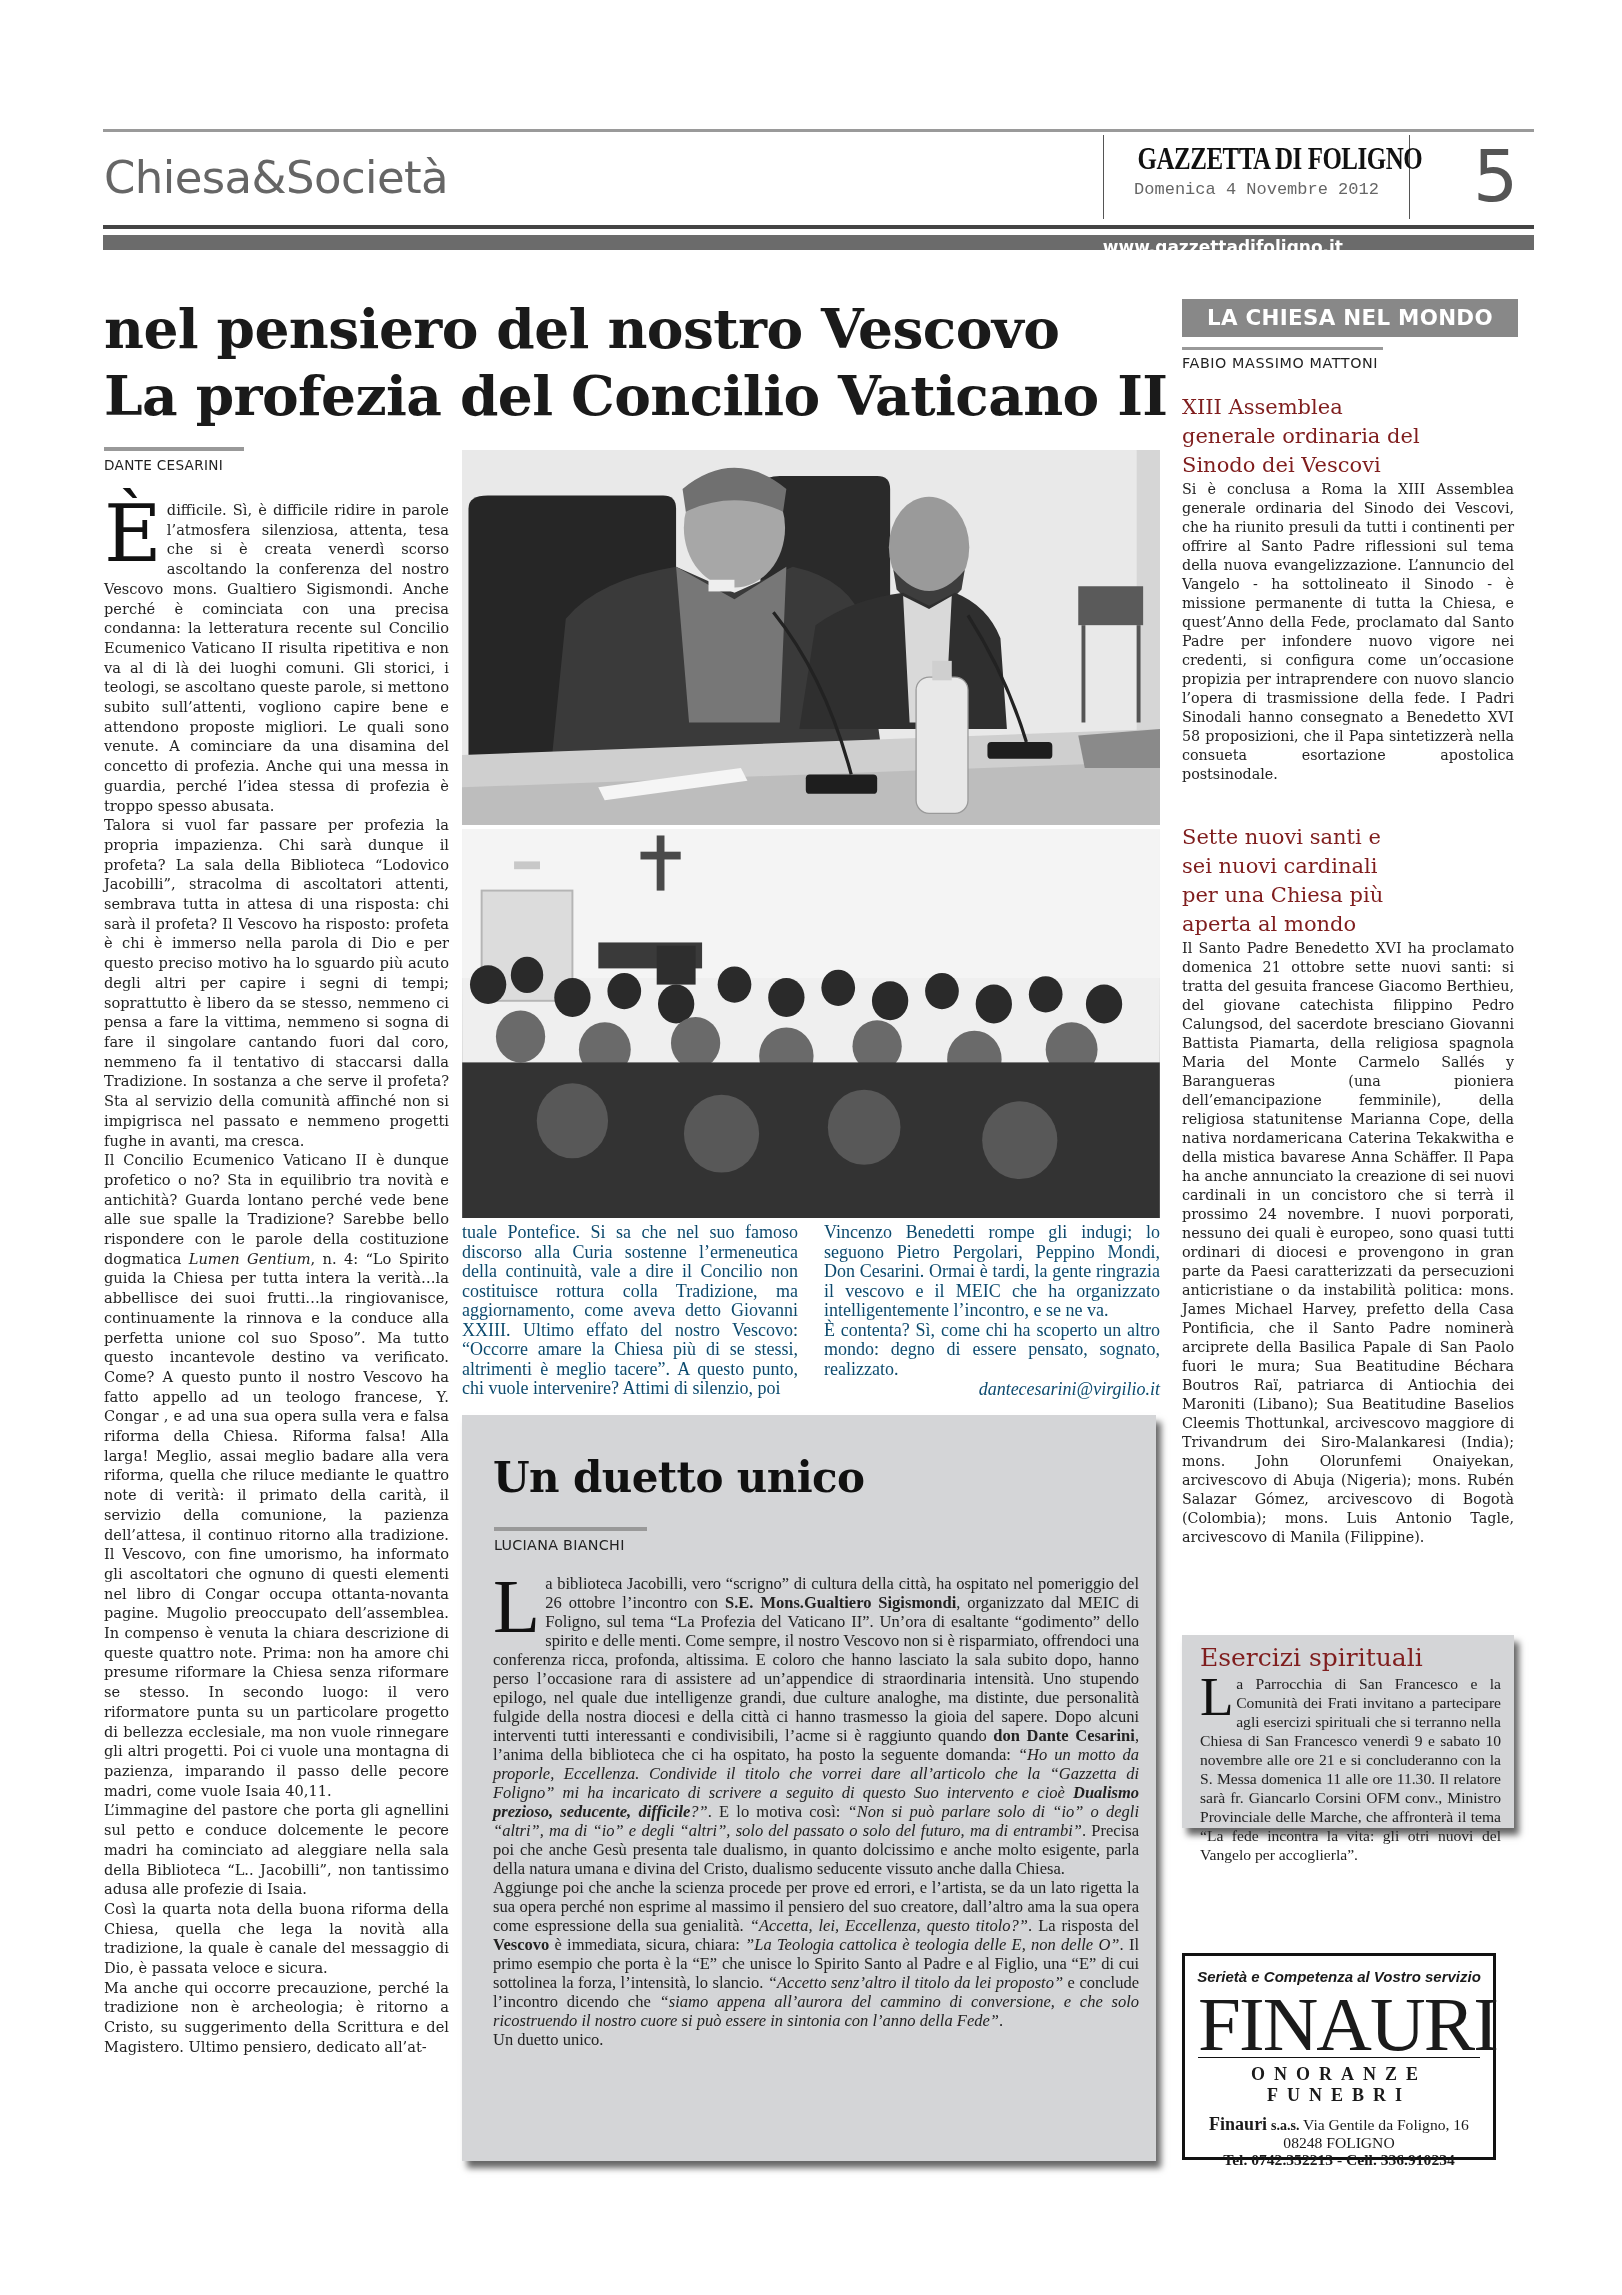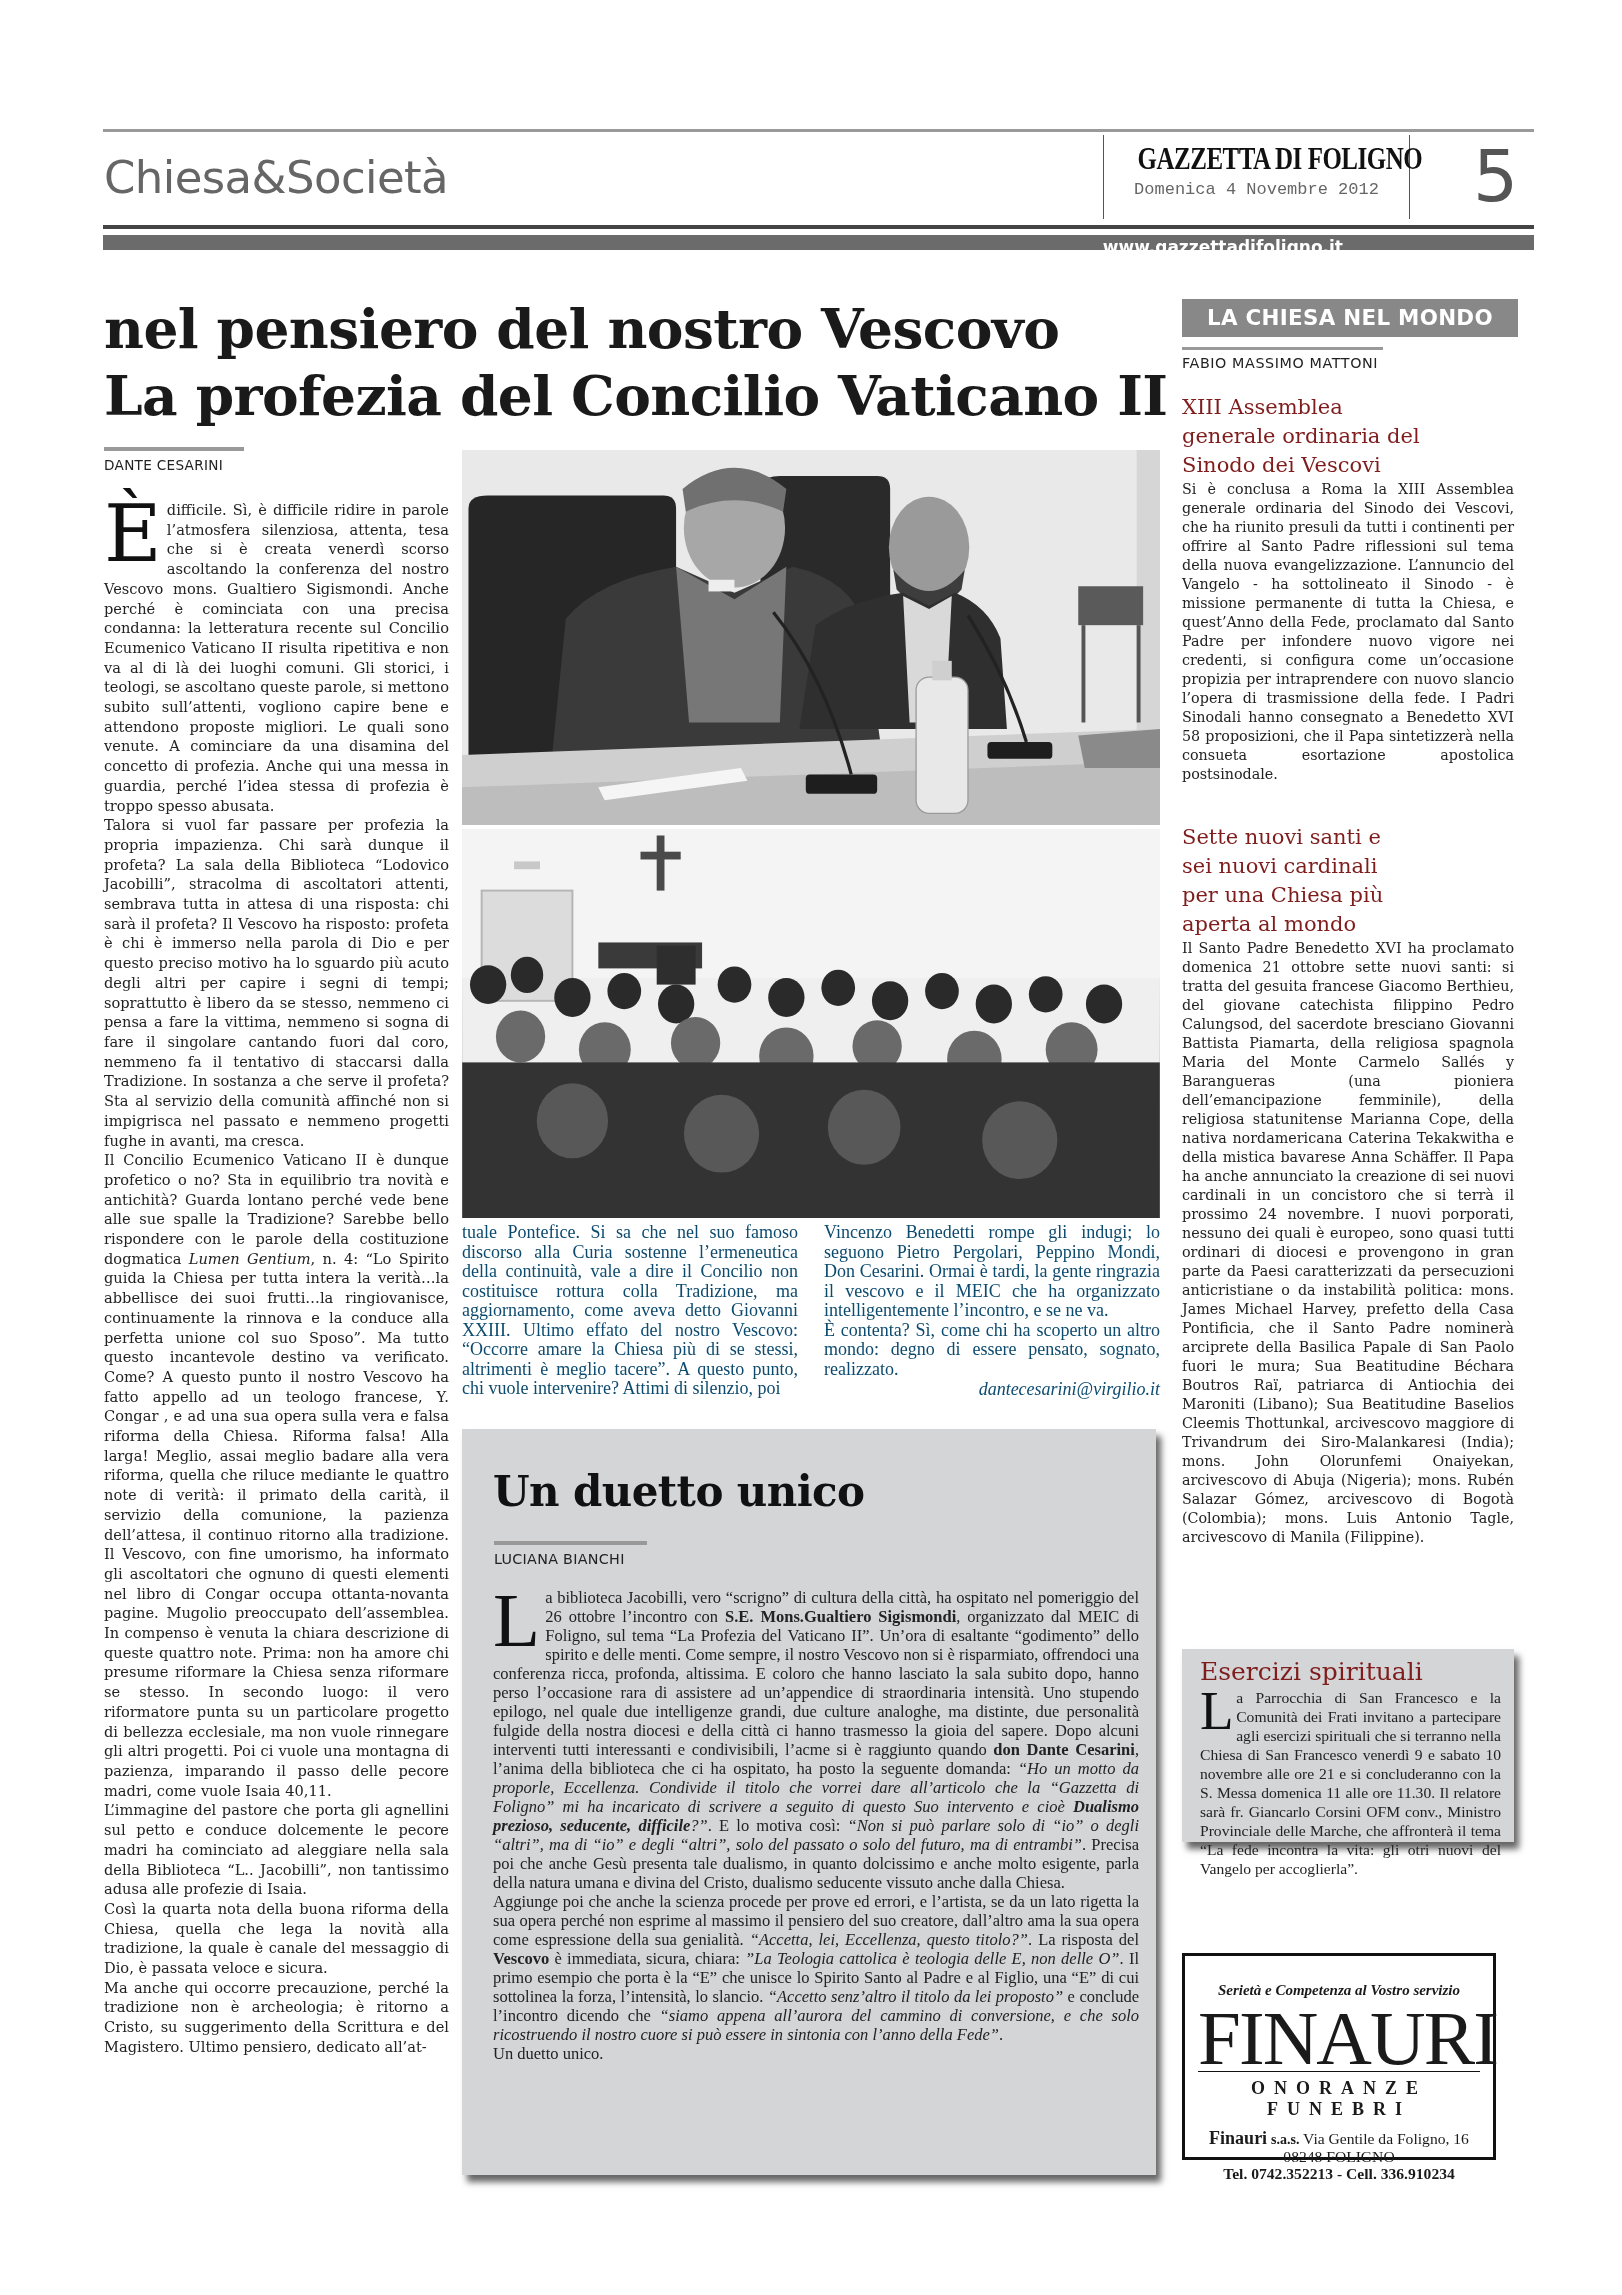--- a/index.html
+++ b/index.html
@@ -29,33 +29,33 @@
   
   .photo { left:462px; width:698px; overflow:hidden; }
   .photo1 { top:450px; height:375px; background:linear-gradient(180deg,#eee 0%,#e2e2e2 60%,#c8c8c8 100%); }
   .photo2 { top:829px; height:389px; background:linear-gradient(180deg,#f2f2f2 0%,#e9e9e9 35%,#8a8a8a 60%,#3c3c3c 100%); }
 
   
   .mid-col { font-family:"Liberation Serif", serif; font-size:18px; line-height:19.5px; text-align:justify; color:#0c4a6e; }
   .mid-col p { margin:0; }
 
   
-  .box { background:#d4d5d7; box-shadow:5.2px 6.5px 6.5px #666;margin-top:14px; }
+  .box { background:#d4d5d7; box-shadow:5.2px 6.5px 6.5px #666; }
   .box-title { font-family:"DejaVu Serif", serif; font-weight:bold; font-size:42px; color:#111; letter-spacing:-0.6px; }
   .box-text { font-family:"Liberation Serif", serif; font-size:16.5px; line-height:19px; text-align:justify; color:#222; }
   .box-text p { margin:0; }
   .dropcap2 { float:left; font-family:"Liberation Serif", serif; font-size:77px; line-height:56px; margin:3.9px 5.2px 0 0; color:#111; }
 
   
   .rubric { left:1182px; top:299px; width:336px; height:38px; background:#888; color:#fff; text-align:center; font-family:"DejaVu Sans", sans-serif; font-weight:bold; font-size:21.4px; line-height:38px; letter-spacing:0.3px; }
   .side-h { font-family:"DejaVu Serif", serif; font-weight:normal; font-size:21px; line-height:29px; color:#7f1d1d; }
   .side-text { font-family:"DejaVu Serif", serif; font-size:14.3px; line-height:19px; text-align:justify; color:#222; }
 
   .ad { border:3.2px solid #111; background:#fff; text-align:center; }
-  .ad-tag { font-family:Liberation Serif, serif; font-style:italic; font-weight:bold; font-size:15px; margin-top:26px; }
+  .ad-tag { font-family:Liberation Sans, sans-serif; font-style:italic; font-weight:bold; font-size:15px; margin-top:12px; }
   .ad-brand { font-family:"Liberation Serif", serif; font-size:77px; line-height:65px; margin:6.5px 13px 0; border-bottom:1.9px solid #111; letter-spacing:-1.9px; }
   .ad-sub { font-family:"Liberation Serif", serif; font-weight:bold; font-size:18px; letter-spacing:9px; margin-top:6.5px; }
   .ad-addr { font-family:"Liberation Serif", serif; font-size:15.6px; line-height:17px; margin-top:10.4px; }
   .ad-addr b { font-size:18px; }
   .ad-addr small { font-size:14px; font-weight:bold; }
   .ad-tel { font-family:"Liberation Serif", serif; font-weight:bold; font-size:15.6px; }
 
   i { font-style:italic; }
 </style>
 </head>

